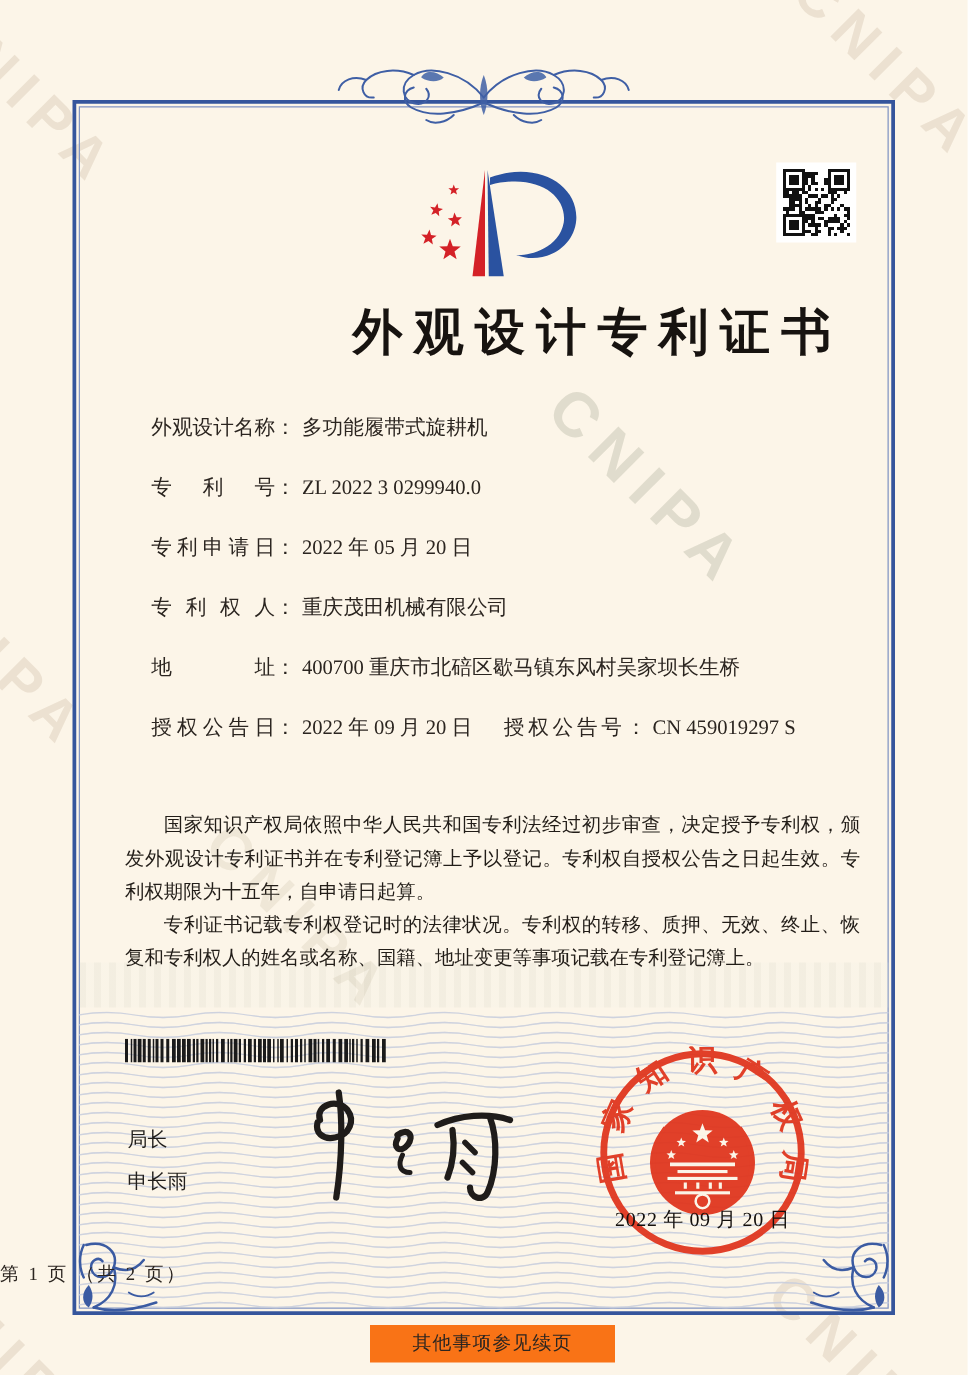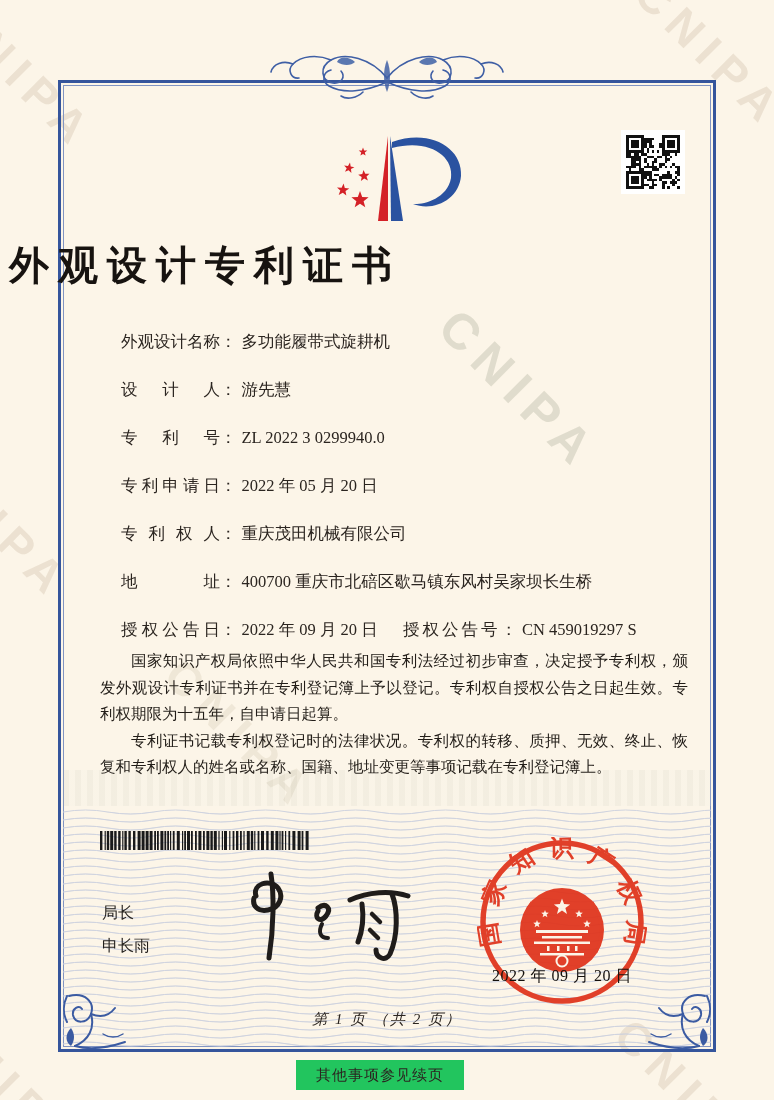--- a/index.html
+++ b/index.html
@@ -33,21 +33,21 @@
 
   
   .certno{position:absolute;left:100px;top:134px;z-index:4;font-size:17px;color:#3a332c;}
   .certno .sp{letter-spacing:.5em;}
   .certno .num{letter-spacing:1px;}
   .certno .suf{margin-left:6px;}
   .qrbox{position:absolute;left:621px;top:130px;width:64px;height:64px;background:#fff;z-index:4;
          display:flex;align-items:center;justify-content:center;}
   .logo{position:absolute;left:325px;top:126px;z-index:4;}
 
-  .title{position:absolute;left:0;top:238px;width:674px;text-align:left;z-index:4;
+  .title{position:absolute;left:0;top:238px;width:674px;text-align:right;z-index:4;
          font-size:40px;font-weight:bold;color:#171310;letter-spacing:9px;padding-left:9px;box-sizing:border-box;}
 
   
   .fields{position:absolute;left:100px;top:331px;width:600px;z-index:4;font-size:16.5px;color:#2b2520;}
   .frow{height:22px;margin-bottom:26px;position:relative;white-space:nowrap;}
   .flab{display:inline-block;width:99px;text-align-last:justify;text-align:justify;vertical-align:bottom;margin-left:21px;}
   .fval{margin-left:5px;text-align:center;}
   .grp2{position:absolute;left:303px;top:0;}
   .grp2 .glab{letter-spacing:3px;}
 
@@ -59,23 +59,23 @@
   
   .barcode{position:absolute;left:100px;top:831px;z-index:4;}
   .signer{position:absolute;left:102px;top:896px;z-index:4;font-family:"Liberation Sans","DejaVu Sans",sans-serif;
           font-size:16px;color:#221f1c;line-height:33px;}
   .sig-script{position:absolute;left:222px;top:866px;z-index:4;}
 
   .seal{position:absolute;left:477px;top:837px;z-index:5;opacity:.93;}
   .seal-date{position:absolute;left:492px;top:966px;width:170px;z-index:6;font-size:16px;color:#14100d;
              letter-spacing:.5px;white-space:nowrap;}
 
-  .pageinfo{position:absolute;left:0;top:1010px;width:774px;text-align:center;z-index:4;
-            font-size:15px;color:#2b2520;letter-spacing:2px;font-style:italic;}
-  .contnote{position:absolute;left:296px;top:1060px;width:168px;height:30px;background:#22c55e;z-index:4;
+  .pageinfo{position:absolute;left:0;top:1010px;width:774px;z-index:4;
+            font-size:15px;color:#2b2520;letter-spacing:2px;}
+  .contnote{position:absolute;left:296px;top:1060px;width:196px;height:30px;background:#f97316;z-index:4;
             font-size:15px;color:#2b2520;text-align:center;line-height:30px;letter-spacing:1px;}
 </style>
 </head>
 <body>
 
 <div class="page">
 
   <div class="wm wm1">CNIPA</div>
   <div class="wm wm2">CNIPA</div>
   <div class="wm wm3">CNIPA</div>
@@ -388,23 +388,20 @@
     <path d="M67,16 C105,2 138,22 136,50 C134,74 108,86 88,78 C96,79 122,74 126,52 C129,30 104,12 67,22 Z" fill="#2a52a0"></path>
   </svg>
 
   <div class="title">外观设计专利证书</div>
 
   <div class="fields">
     <div class="frow">
       <span class="flab">外观设计名称</span><span>：</span><span class="fval">多功能履带式旋耕机</span>
     </div>
     <div class="frow">
-      <span class="flab">设计人</span><span>：</span><span class="fval">游先慧</span>
-    </div>
-    <div class="frow">
       <span class="flab">专利号</span><span>：</span><span class="fval">ZL 2022 3 0299940.0</span>
     </div>
     <div class="frow">
       <span class="flab">专利申请日</span><span>：</span><span class="fval">2022 年 05 月 20 日</span>
     </div>
     <div class="frow">
       <span class="flab">专利权人</span><span>：</span><span class="fval">重庆茂田机械有限公司</span>
     </div>
     <div class="frow">
       <span class="flab">地址</span><span>：</span><span class="fval">400700 重庆市北碚区歇马镇东风村吴家坝长生桥</span>

